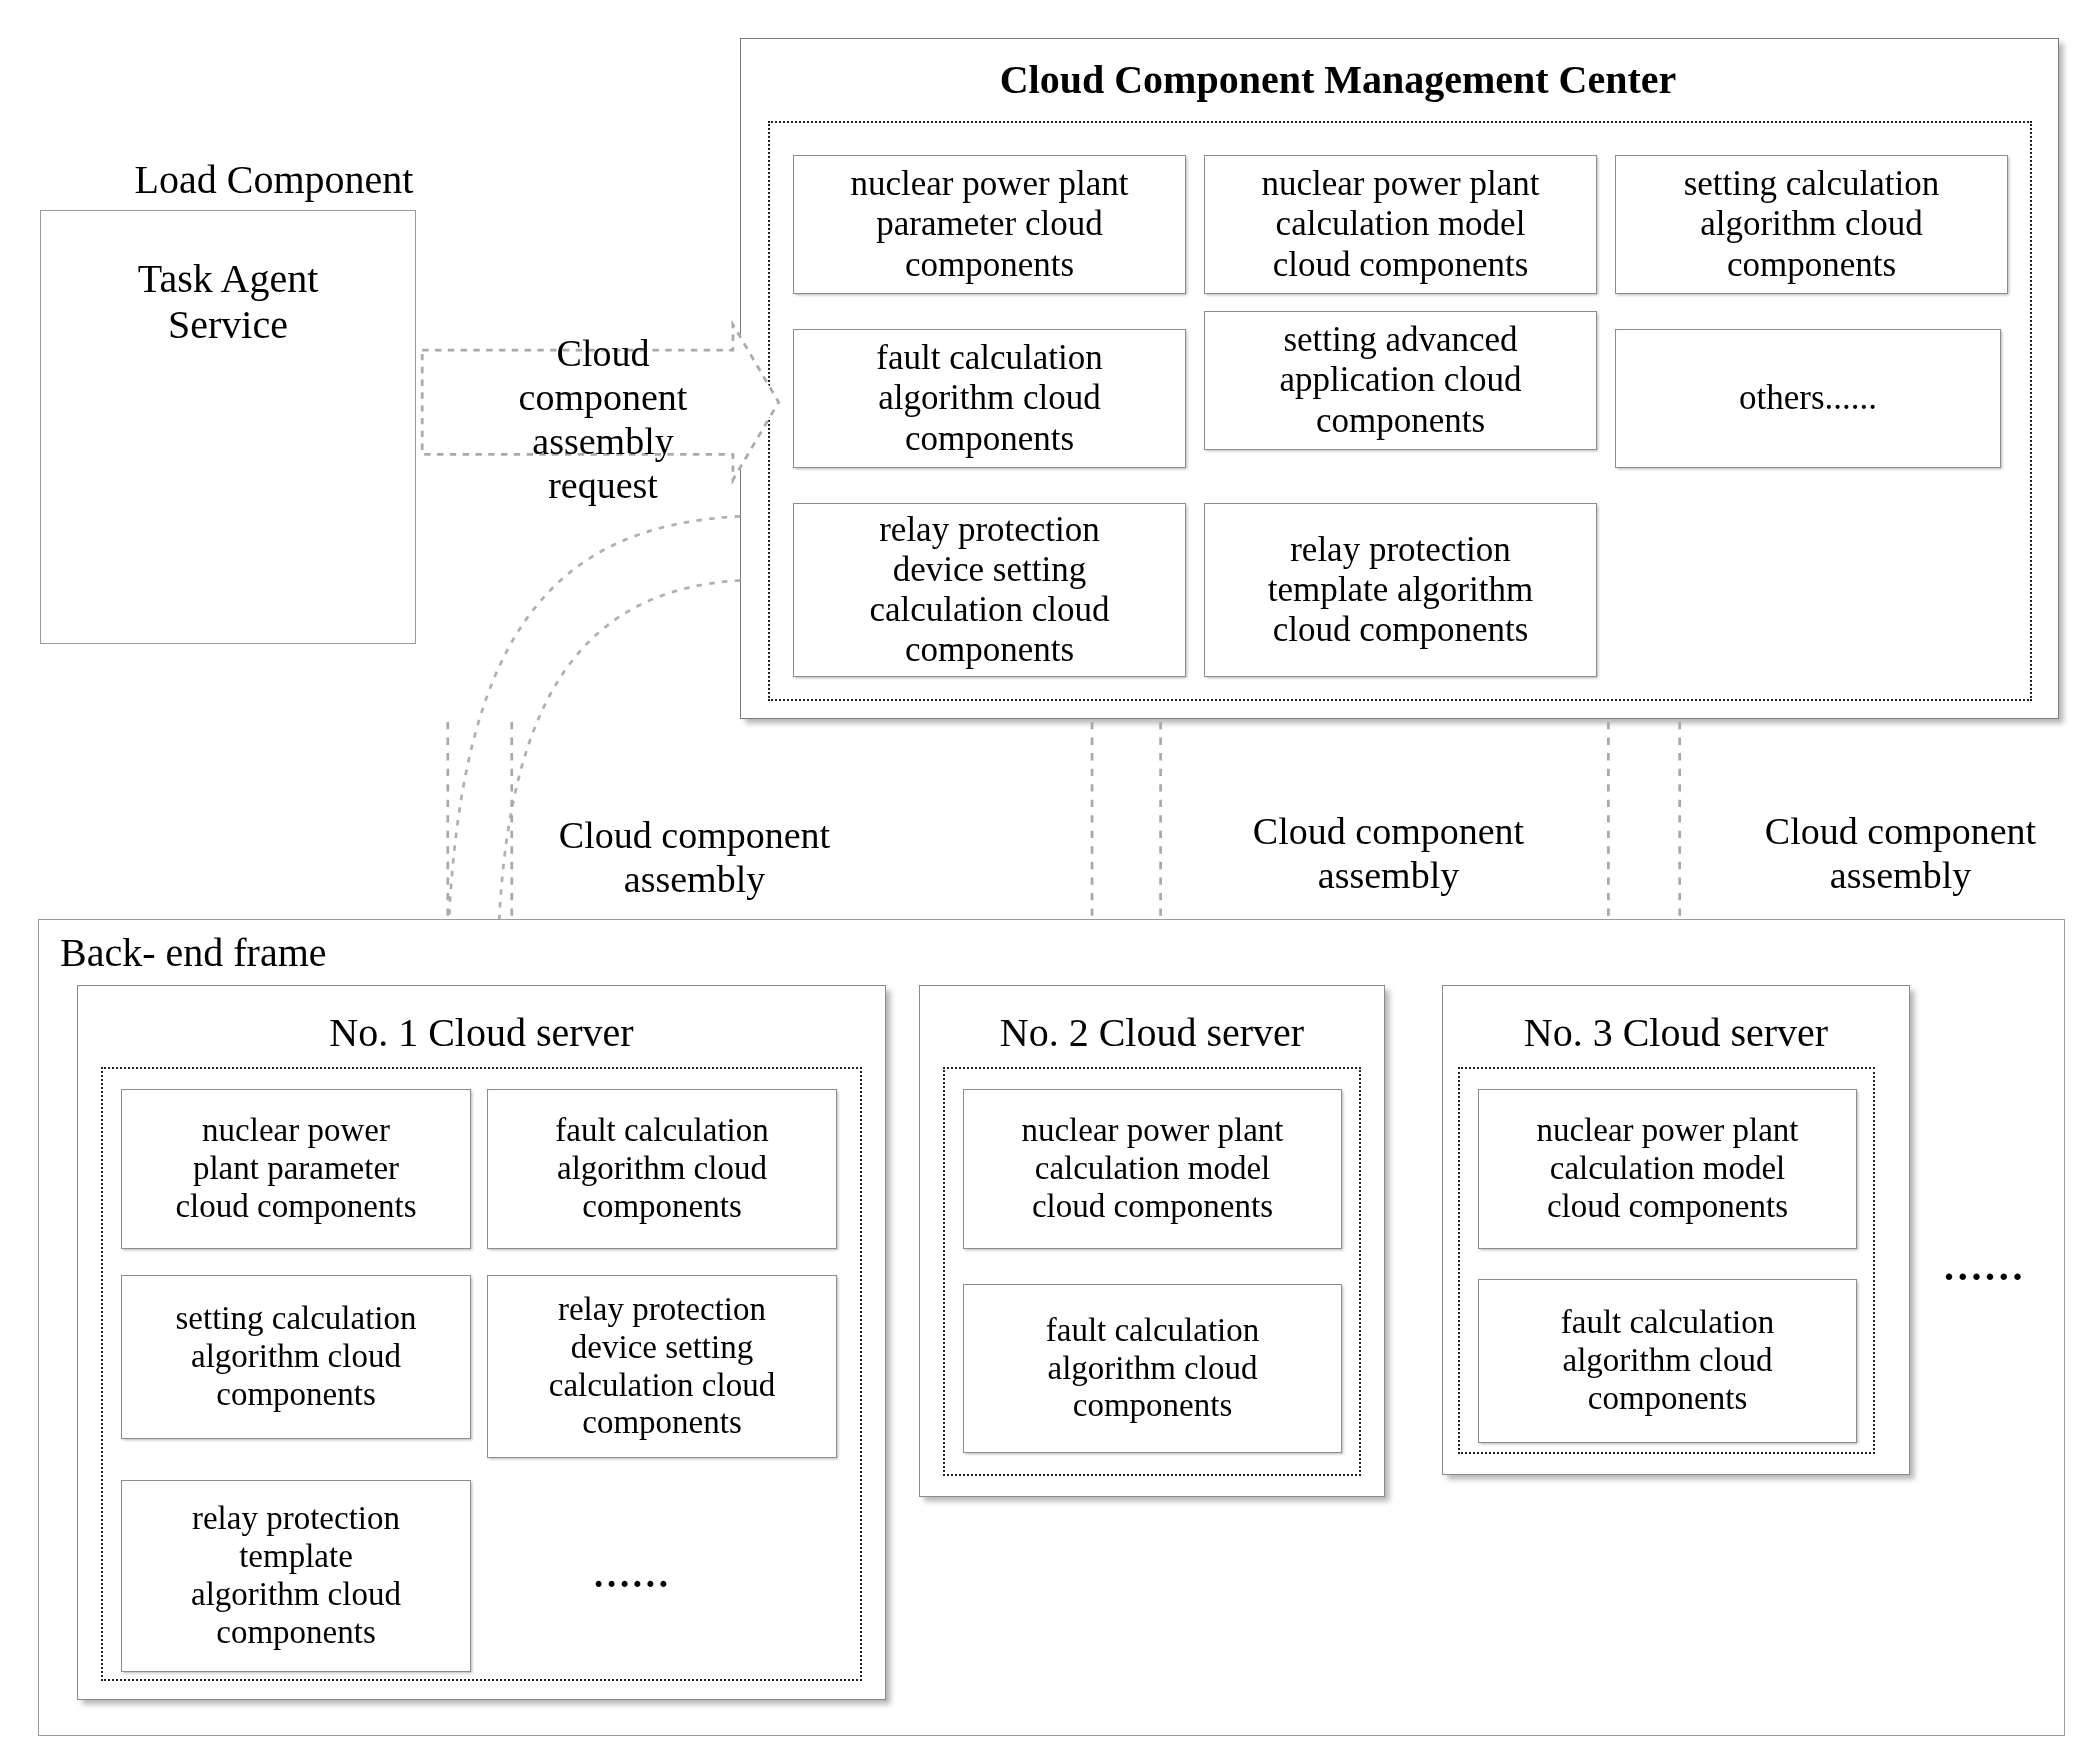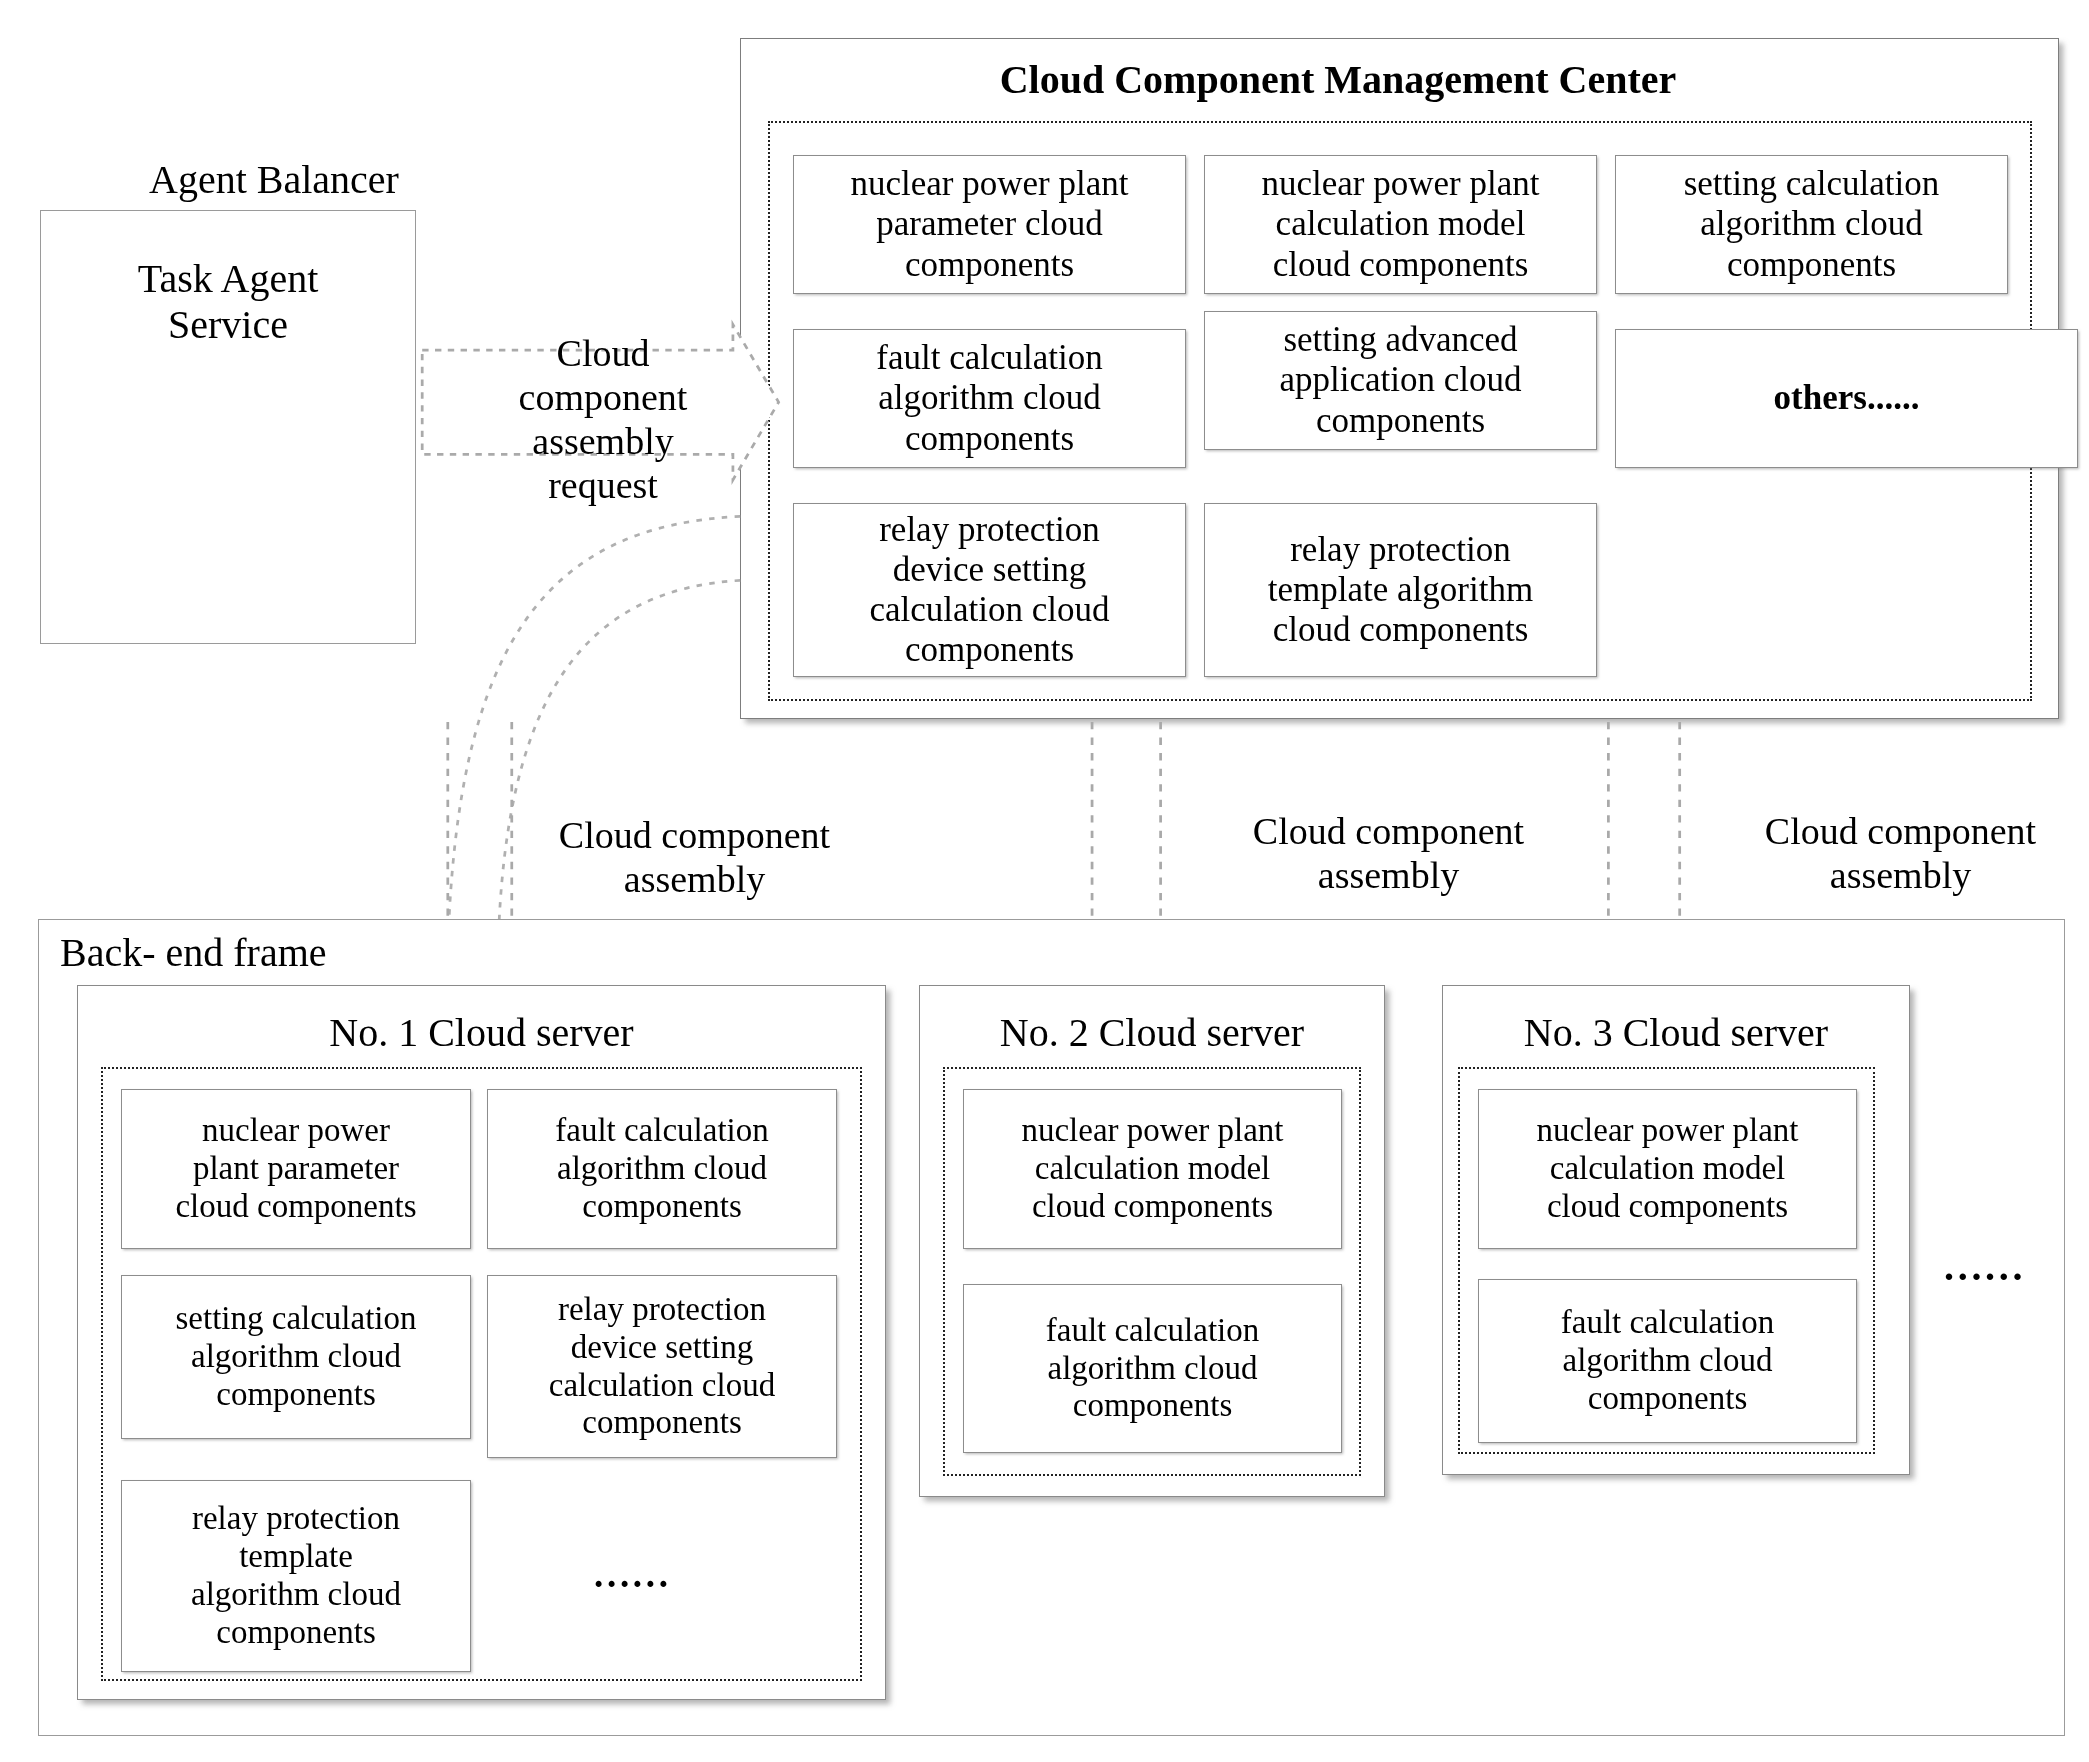--- a/index.html
+++ b/index.html
@@ -68,21 +68,21 @@
   }
   .server-title{position:absolute;text-align:center;margin-top:8px;}
 
   .ell{position:absolute;letter-spacing:3.7px;font-weight:bold;}
 </style>
 </head>
 <body>
 
 <div id="stage">
 
-  <div class="lbl f44" id="lb-title">Agent Balancer</div>
+  <div class="lbl f44" id="lb-title">Load Component</div>
 
   <div id="lb-frame"></div>
   <div id="lb-divider"></div>
 
   <div class="lbl f44" id="lb-task" style="white-space: pre-line; text-align: center;">Task Agent
 Service</div>
 
   <div id="lb-frame2" style="position:absolute;left:40px;top:420px;width:376px;height:224px;background:#fff;border:1.4px solid #9a9a9a;border-top:none;box-sizing:border-box;"></div>
 
 
@@ -101,21 +101,21 @@
   <div class="pbox f38" style="left: 1615px; top: 155px; width: 393px; height: 139px; white-space: pre-line;">setting calculation
 algorithm cloud
 components</div>
 
   <div class="pbox f38" style="left: 793px; top: 329px; width: 393px; height: 139px; white-space: pre-line;">fault calculation
 algorithm cloud
 components</div>
   <div class="pbox f38" style="left: 1204px; top: 311px; width: 393px; height: 139px; white-space: pre-line;">setting advanced
 application cloud
 components</div>
-  <div class="pbox f38" style="left:1615px;top:329px;width:463px;height:139px;font-weight:bold;">others......</div>
+  <div class="pbox f38" style="left:1615px;top:329px;width:386px;height:139px;">others......</div>
 
   <div class="pbox f38" style="left: 793px; top: 503px; width: 393px; height: 174px; white-space: pre-line;">relay protection
 device setting
 calculation cloud
 components</div>
   <div class="pbox f38" style="left: 1204px; top: 503px; width: 393px; height: 174px; white-space: pre-line;">relay protection
 template algorithm
 cloud components</div>
 
   <svg class="arrowsvg" viewBox="0 0 2287 1929" xmlns="http://www.w3.org/2000/svg">

